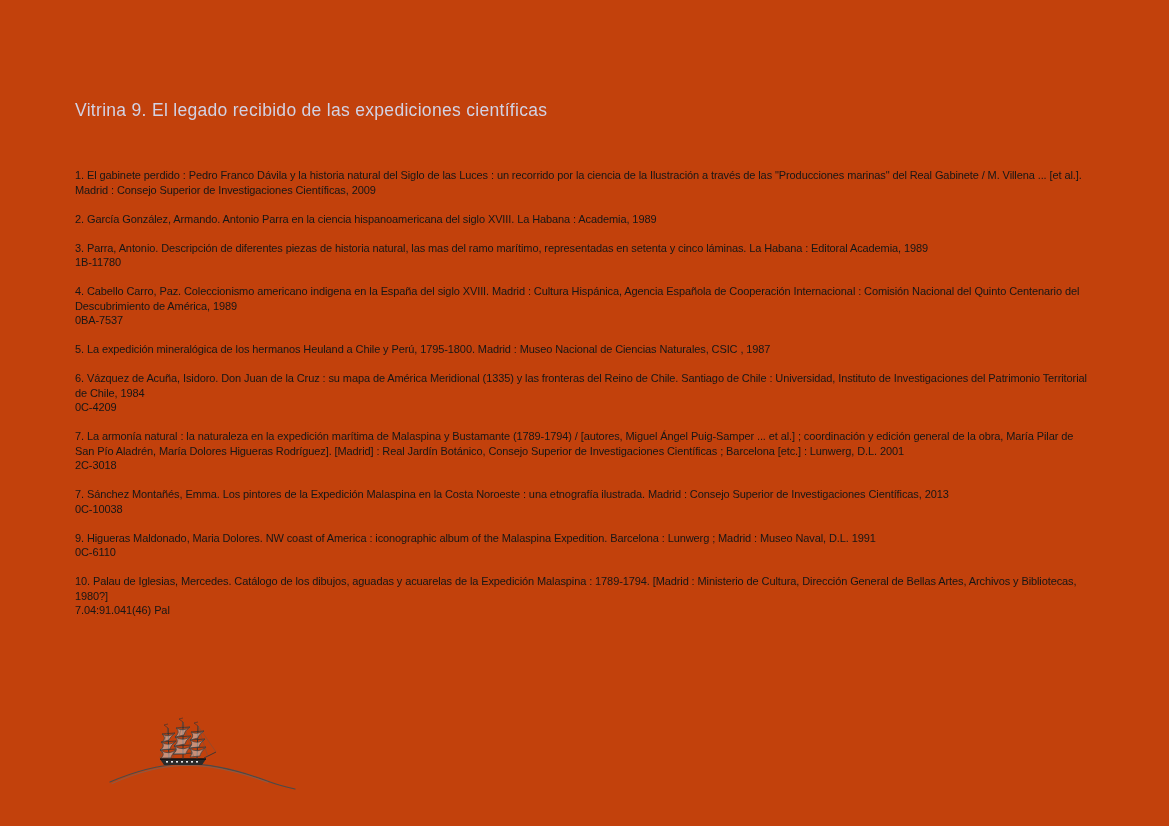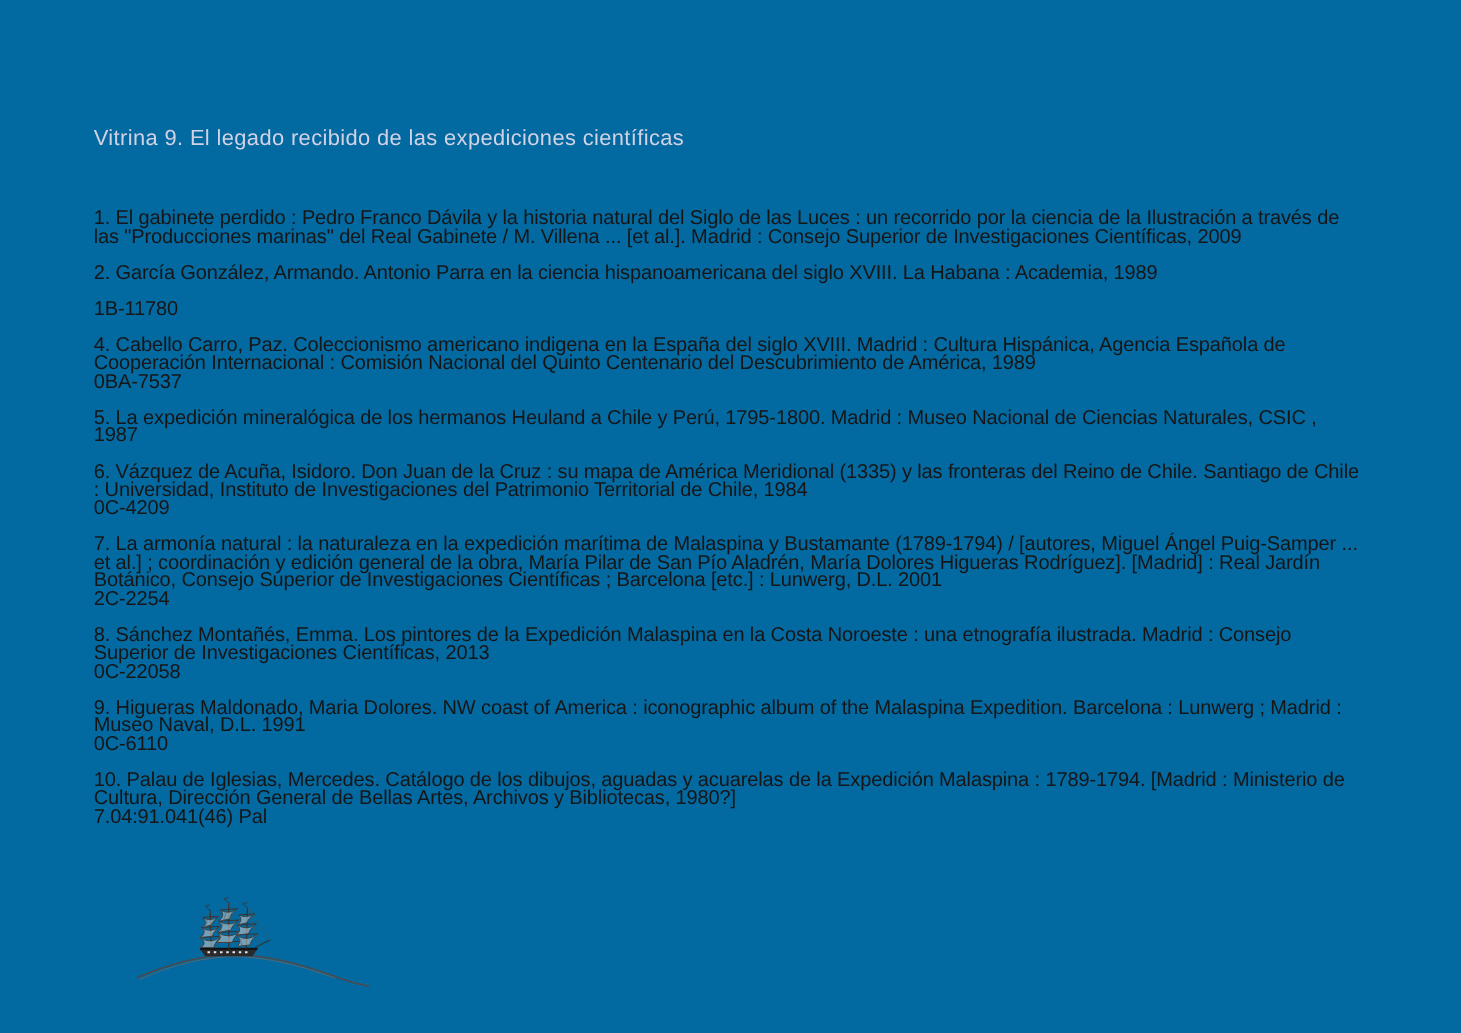--- a/index.html
+++ b/index.html
@@ -5,21 +5,21 @@
   * { box-sizing: border-box; }
   html, body {
     margin: 0;
     padding: 0;
     background: #ffffff;
   }
   .page {
     position: relative;
     width: 1169px;
     height: 826px;
-    background: #0369a1;
+    background: #c2410c;
     overflow: hidden;
     font-family: "Liberation Sans", sans-serif;
   }
   .page-title {
     position: absolute;
     left: 75px;
     top: 100px;
     margin: 0;
     font-size: 17.5px;
     font-weight: 400;
@@ -30,21 +30,21 @@
     position: absolute;
     left: 75px;
     top: 168px;
     width: 1016px;
   }
   .entry {
     margin: 0 0 14.5px 0;
   }
   .entry p {
     margin: 0;
-    font-size: 16px;
+    font-size: 11px;
     letter-spacing: -0.1px;
     line-height: 14.5px;
     color: #161616;
   }
   .ship-wrap {
     position: absolute;
     left: 98px;
     top: 716px;
     width: 215px;
     height: 80px;
@@ -61,45 +61,46 @@
 
     <div class="entry">
       <p>1. El gabinete perdido : Pedro Franco Dávila y la historia natural del Siglo de las Luces : un recorrido por la ciencia de la Ilustración a través de las "Producciones marinas" del Real Gabinete / M. Villena ... [et al.]. Madrid : Consejo Superior de Investigaciones Científicas, 2009</p>
     </div>
 
     <div class="entry">
       <p>2. García González, Armando. Antonio Parra en la ciencia hispanoamericana del siglo XVIII. La Habana : Academia, 1989</p>
     </div>
 
     <div class="entry">
+      <p>3. Parra, Antonio. Descripción de diferentes piezas de historia natural, las mas del ramo marítimo, representadas en setenta y cinco láminas. La Habana : Editoral Academia, 1989</p>
       <p>1B-11780</p>
     </div>
 
     <div class="entry">
       <p>4. Cabello Carro, Paz. Coleccionismo americano indigena en la España del siglo XVIII. Madrid : Cultura Hispánica, Agencia Española de Cooperación Internacional : Comisión Nacional del Quinto Centenario del Descubrimiento de América, 1989</p>
       <p>0BA-7537</p>
     </div>
 
     <div class="entry">
       <p>5. La expedición mineralógica de los hermanos Heuland a Chile y Perú, 1795-1800. Madrid : Museo Nacional de Ciencias Naturales, CSIC , 1987</p>
     </div>
 
     <div class="entry">
       <p>6. Vázquez de Acuña, Isidoro. Don Juan de la Cruz : su mapa de América Meridional (1335) y las fronteras del Reino de Chile. Santiago de Chile : Universidad, Instituto de Investigaciones del Patrimonio Territorial de Chile, 1984</p>
       <p>0C-4209</p>
     </div>
 
     <div class="entry">
       <p>7. La armonía natural : la naturaleza en la expedición marítima de Malaspina y Bustamante (1789-1794) / [autores, Miguel Ángel Puig-Samper ... et al.] ; coordinación y edición general de la obra, María Pilar de San Pío Aladrén, María Dolores Higueras Rodríguez]. [Madrid] : Real Jardín Botánico, Consejo Superior de Investigaciones Científicas ; Barcelona [etc.] : Lunwerg, D.L. 2001</p>
-      <p>2C-2254</p>
+      <p>2C-3018</p>
     </div>
 
     <div class="entry">
-      <p>8. Sánchez Montañés, Emma. Los pintores de la Expedición Malaspina en la Costa Noroeste : una etnografía ilustrada. Madrid : Consejo Superior de Investigaciones Científicas, 2013</p>
-      <p>0C-22058</p>
+      <p>7. Sánchez Montañés, Emma. Los pintores de la Expedición Malaspina en la Costa Noroeste : una etnografía ilustrada. Madrid : Consejo Superior de Investigaciones Científicas, 2013</p>
+      <p>0C-10038</p>
     </div>
 
     <div class="entry">
       <p>9. Higueras Maldonado, Maria Dolores. NW coast of America : iconographic album of the Malaspina Expedition. Barcelona : Lunwerg ; Madrid : Museo Naval, D.L. 1991</p>
       <p>0C-6110</p>
     </div>
 
     <div class="entry">
       <p>10. Palau de Iglesias, Mercedes. Catálogo de los dibujos, aguadas y acuarelas de la Expedición Malaspina : 1789-1794. [Madrid : Ministerio de Cultura, Dirección General de Bellas Artes, Archivos y Bibliotecas, 1980?]</p>
       <p>7.04:91.041(46) Pal</p>

